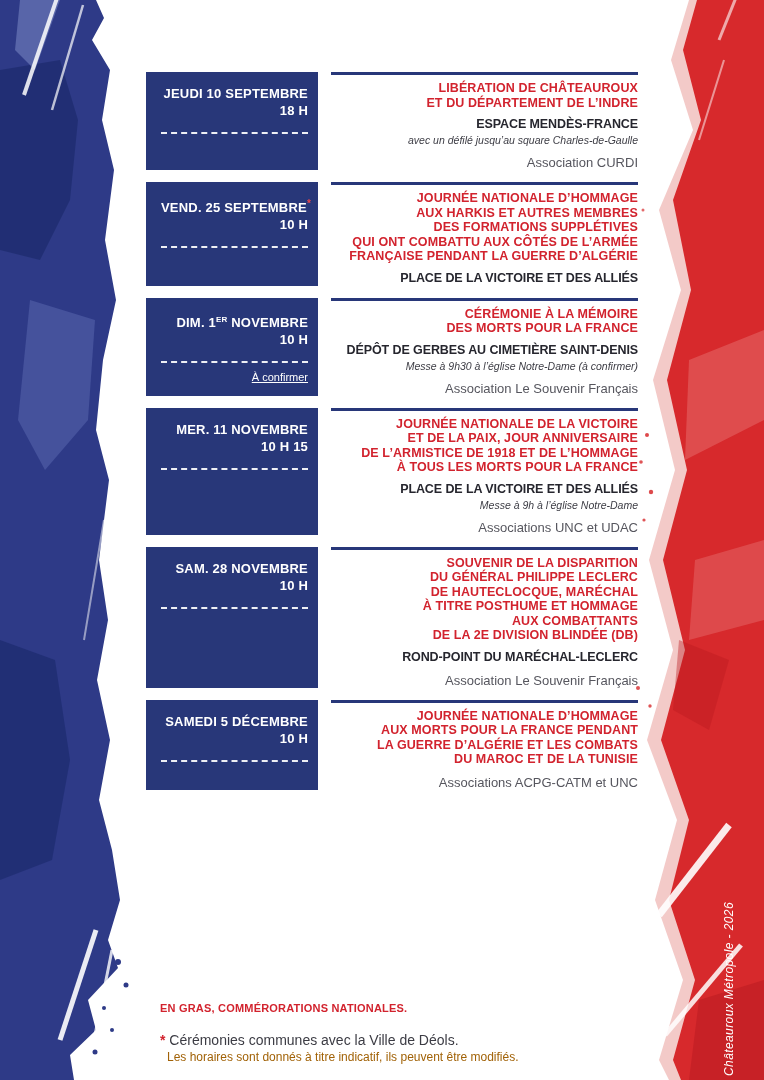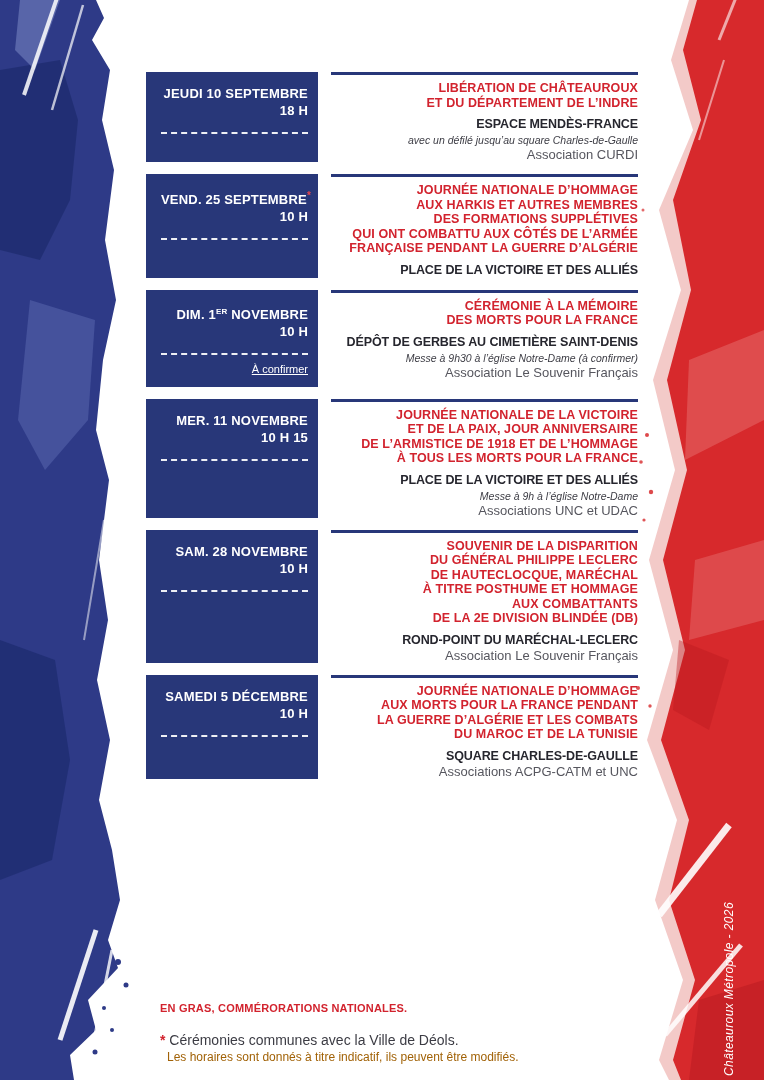--- a/index.html
+++ b/index.html
@@ -36,21 +36,21 @@
   .content{flex:1;border-top:3px solid #283779;padding-top:6px;min-width:0;}
   .title{
     margin:0;color:#d2232e;font-size:12.5px;font-weight:bold;
     line-height:14.5px;white-space:pre-line;letter-spacing:.1px;
   }
   .location{
     margin-top:6px;color:#26262e;font-size:12.5px;font-weight:bold;
     line-height:16px;white-space:nowrap;letter-spacing:-.1px;
   }
   .detail{margin-top:2px;color:#3c3c44;font-size:10.5px;line-height:13px;white-space:nowrap;font-style:italic;}
-  .organizer{color:#56565e;font-size:13px;line-height:15px;white-space:nowrap;}
+  .organizer{margin-top:8px;color:#56565e;font-size:13px;line-height:15px;white-space:nowrap;}
   .auto-hide:empty{display:none;}
 
   .footer{position:absolute;left:160px;top:1002px;width:480px;}
   .foot-bold{color:#d2232e;font-weight:bold;font-size:11px;letter-spacing:.2px;}
   .foot-line{margin-top:19px;color:#3c3c44;font-size:14px;line-height:15px;}
   .foot-line .fmark{color:#d2232e;font-weight:bold;}
   .foot-line2{margin-top:2px;padding-left:7px;color:#a16207;font-size:12px;line-height:15px;}
 </style>
 </head>
 <body>
@@ -192,21 +192,20 @@
         <div class="date"><span>SAMEDI 5 DÉCEMBRE</span></div>
         <div class="time">10 H</div>
         <div class="dashes"></div>
 
       </div>
       <div class="content">
         <h2 class="title">JOURNÉE NATIONALE D’HOMMAGE
 AUX MORTS POUR LA FRANCE PENDANT
 LA GUERRE D’ALGÉRIE ET LES COMBATS
 DU MAROC ET DE LA TUNISIE</h2>
-        <div class="location">SQUARE CHARLES-DE-GAULLE</div>
 
         <div class="organizer auto-hide">Associations ACPG-CATM et UNC</div>
       </div>
     </section>
 
   </div>
 
   <div class="footer">
     <div class="foot-bold">EN GRAS, COMMÉRORATIONS NATIONALES.</div>
     <div class="foot-line"><span class="fmark">*</span><span> Cérémonies communes avec la Ville de Déols.</span></div>

